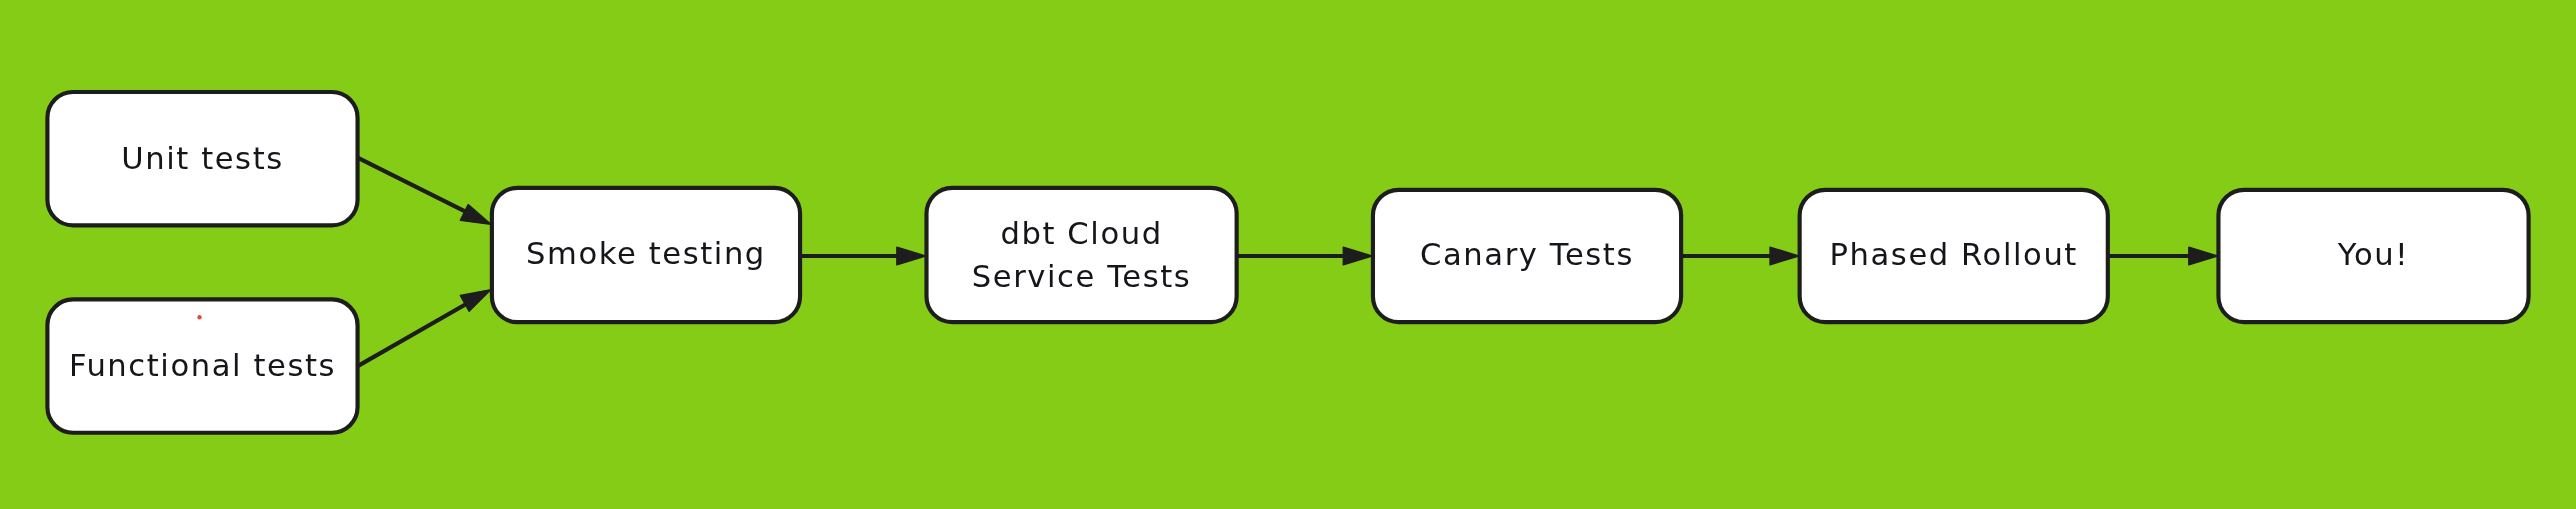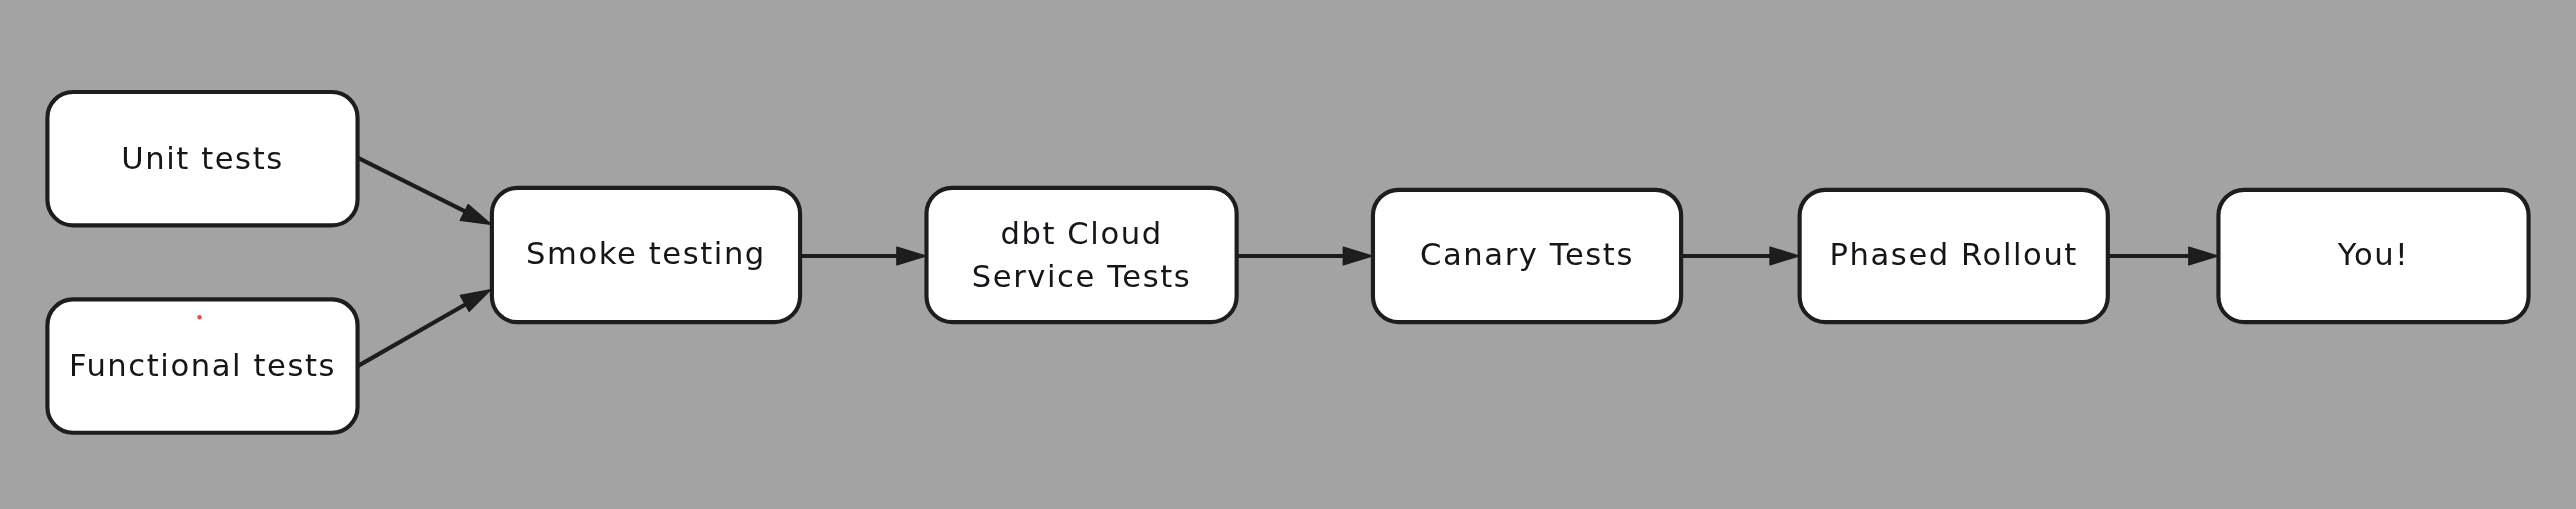--- a/index.html
+++ b/index.html
@@ -8,21 +8,21 @@
     padding: 0;
     background: #ffffff;
   }
   body {
     font-family: "DejaVu Sans", sans-serif;
   }
   #canvas {
     position: relative;
     width: 2576px;
     height: 510px;
-    background: #a3a3a3;
+    background: #84cc16;
     overflow: hidden;
   }
   #flow-svg {
     position: absolute;
     top: 0;
     left: 0;
     width: 2576px;
     height: 510px;
   }
   .node-rect {

